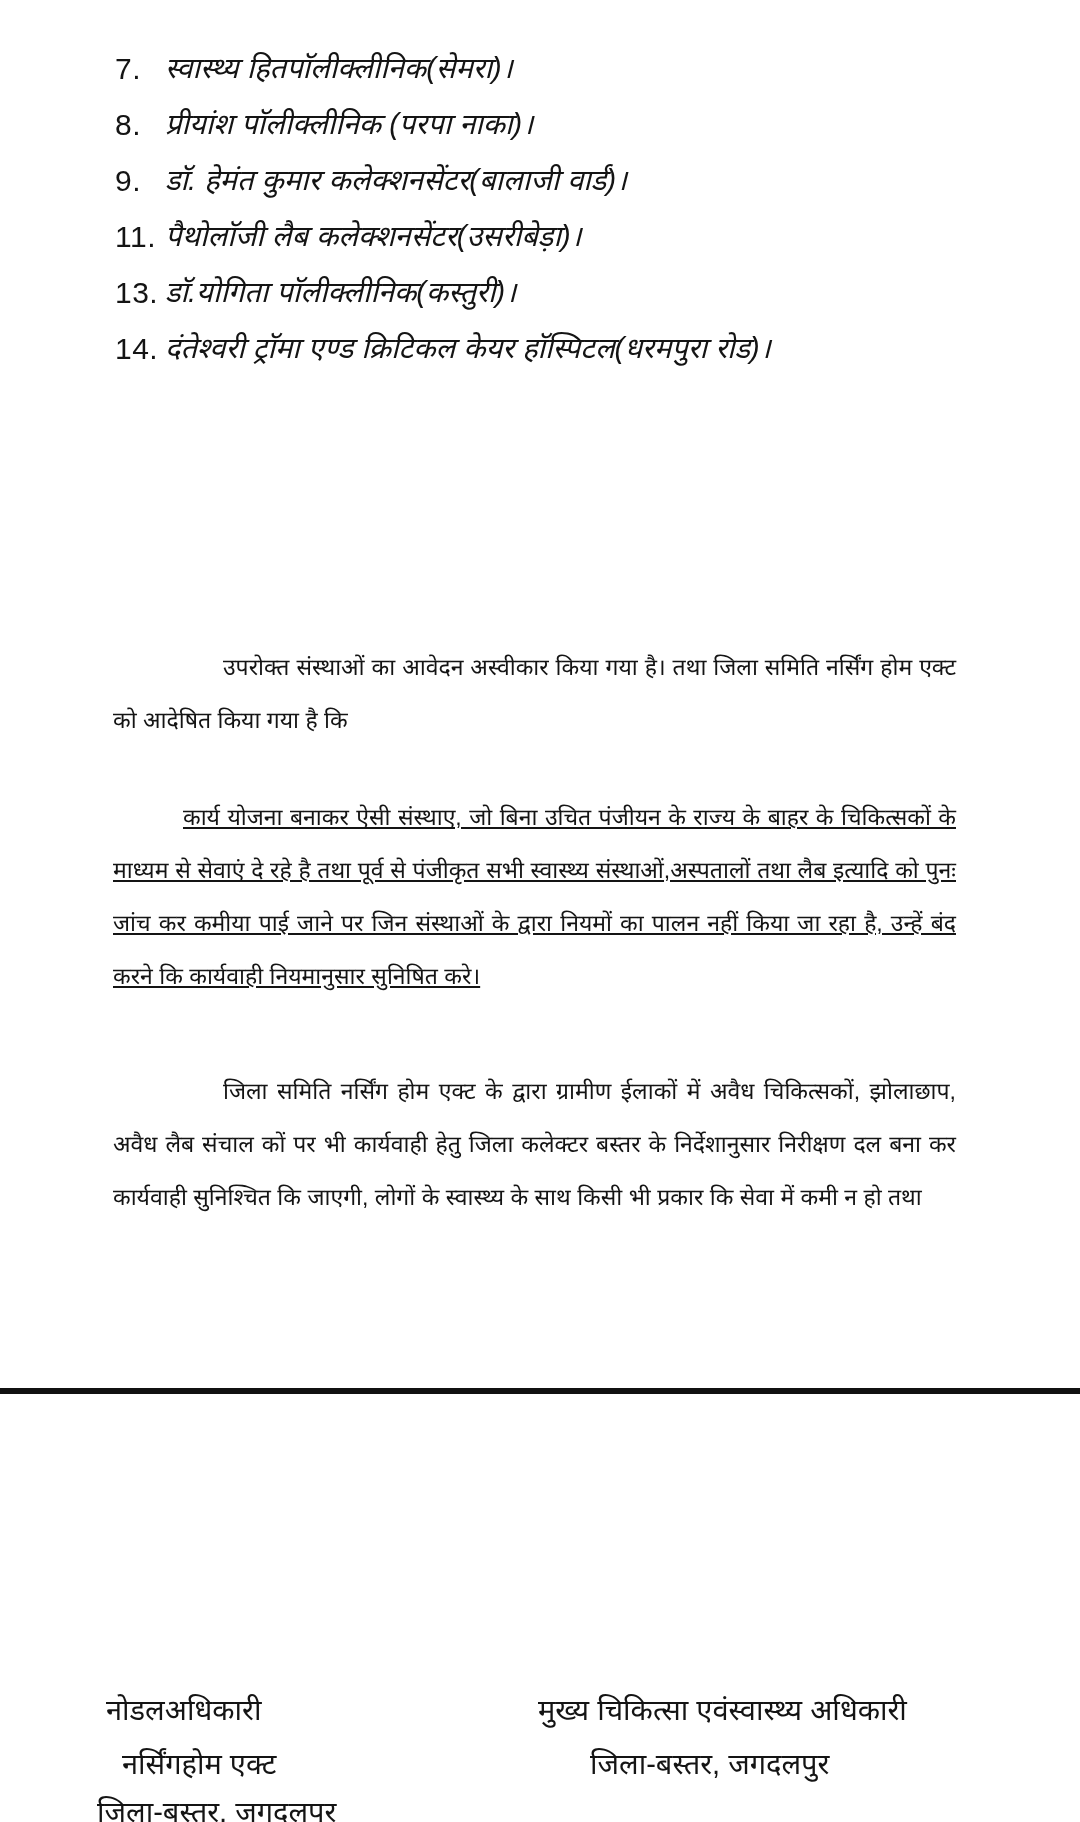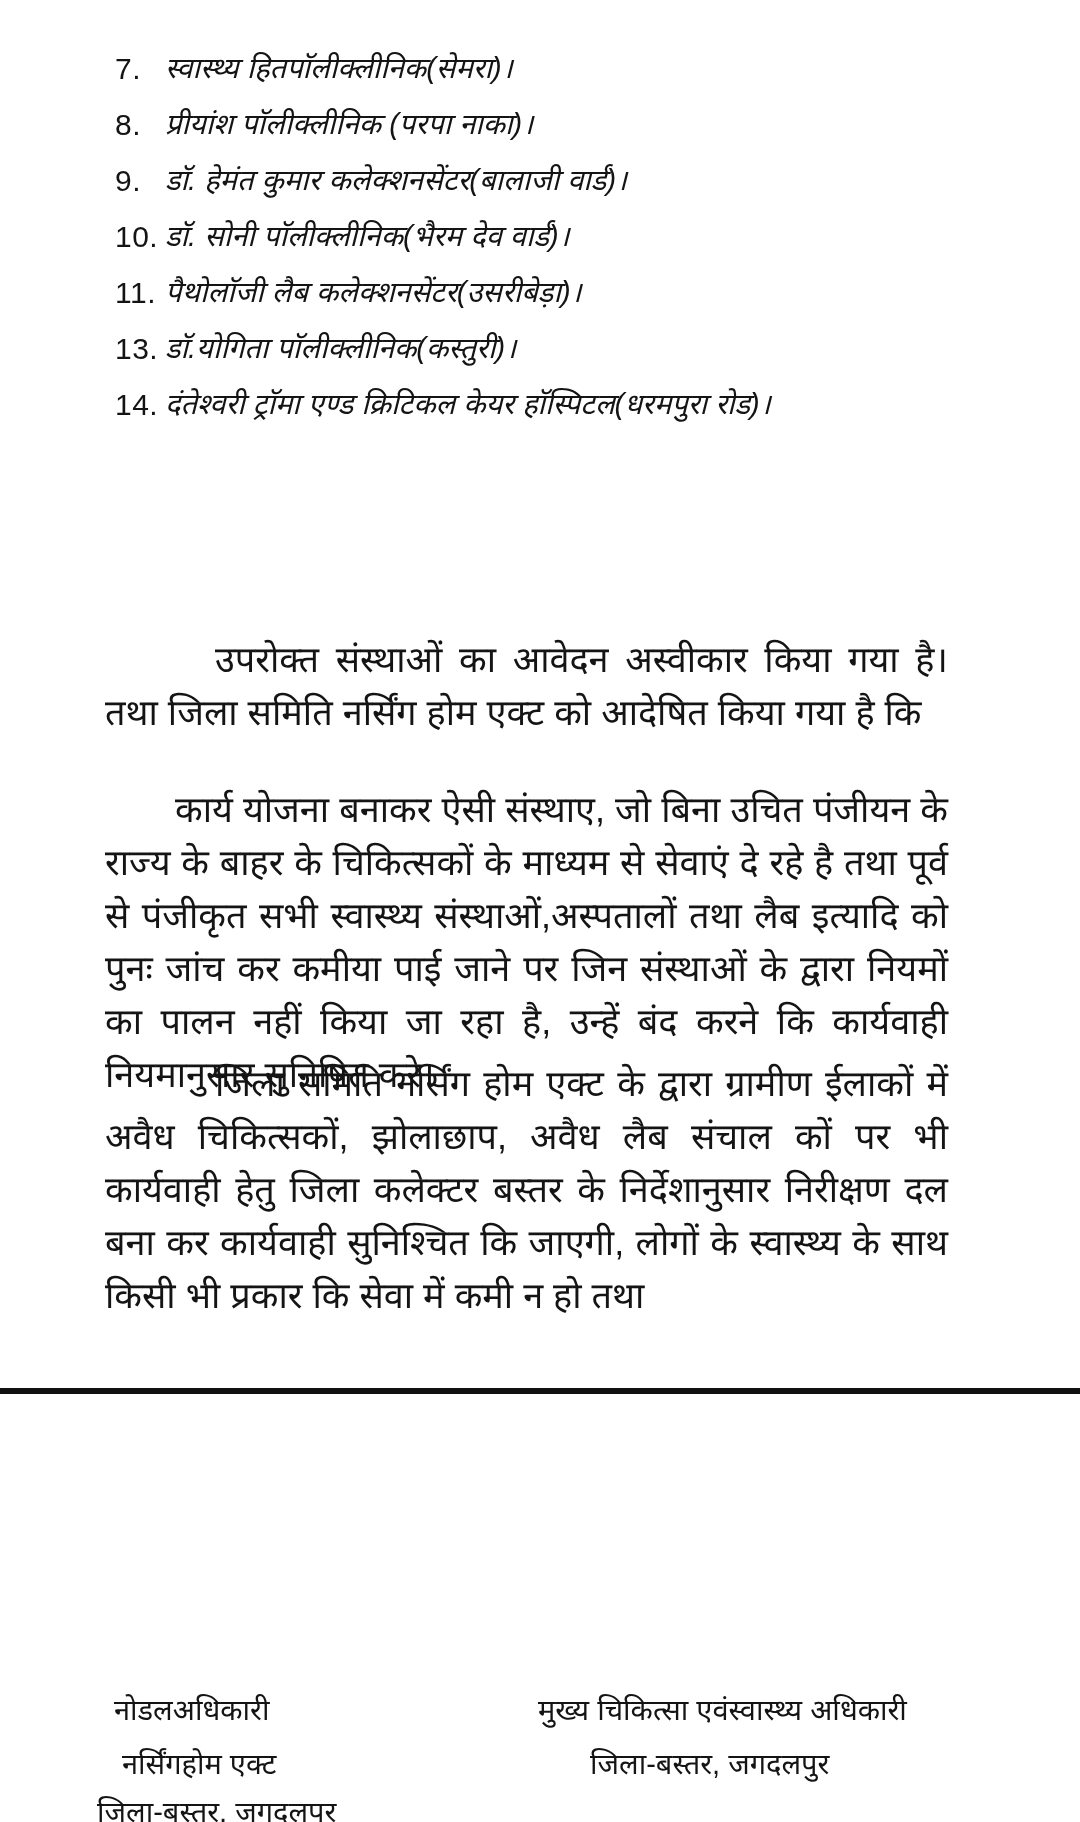--- a/index.html
+++ b/index.html
@@ -33,29 +33,29 @@
     font-size: 30px;
     letter-spacing: 0.5px;
   }
   .list-txt { flex: 1 1 auto; font-style: italic; }
 
   
   .para {
     position: absolute;
     left: 105px;
     width: 843px;
-    font-size: 36px;
+    font-size: 23px;
     line-height: 53px;
     text-align: justify;
-    margin: 0;
+    margin: 8px;
   }
   .indent-lg { text-indent: 110px; }
   .indent-md { text-indent: 70px; }
   .p1 { top: 633px; }
-  .p2 { top: 783px; }
+  .p2 { top: 783px; text-decoration: underline; }
   .p3 { top: 1057px; }
   .p4 { top: 1445px; }
 
   
   .divider {
     position: absolute;
     top: 1388px;
     left: 0;
     width: 1080px;
     height: 6px;
@@ -64,21 +64,21 @@
     margin: 0;
   }
 
   
   .sig {
     position: absolute;
     font-size: 29px;
     line-height: 34px;
     white-space: nowrap;
   }
-  .sig-l1 { top: 1693px; left: 114px; }
+  .sig-l1 { top: 1693px; left: 106px; }
   .sig-l2 { top: 1747px; left: 122px; text-align: right; }
   .sig-l3 { top: 1795px; left: 97px; }
   .sig-r1 { top: 1693px; left: 538px; }
   .sig-r2 { top: 1747px; left: 590px; }
 </style>
 </head>
 <body>
 
 <div class="page">
 
@@ -87,24 +87,20 @@
       <span class="list-num">7.</span>
       <span class="list-txt">स्वास्थ्य हितपाॅलीक्लीनिक(सेमरा)।</span>
     </div>
     <div class="list-row">
       <span class="list-num">8.</span>
       <span class="list-txt">प्रीयांश पाॅलीक्लीनिक (परपा नाका)।</span>
     </div>
     <div class="list-row">
       <span class="list-num">9.</span>
       <span class="list-txt">डाॅ. हेमंत कुमार कलेक्शनसेंटर(बालाजी वार्ड)।</span>
-    </div>
-    <div class="list-row">
-      <span class="list-num">10.</span>
-      <span class="list-txt">डाॅ. सोनी पाॅलीक्लीनिक(भैरम देव वार्ड)।</span>
     </div>
     <div class="list-row">
       <span class="list-num">11.</span>
       <span class="list-txt">पैथोलाॅजी लैब कलेक्शनसेंटर(उसरीबेड़ा)।</span>
     </div>
     <div class="list-row">
       <span class="list-num">13.</span>
       <span class="list-txt">डाॅ.योगिता पाॅलीक्लीनिक(कस्तुरी)।</span>
     </div>
     <div class="list-row">

